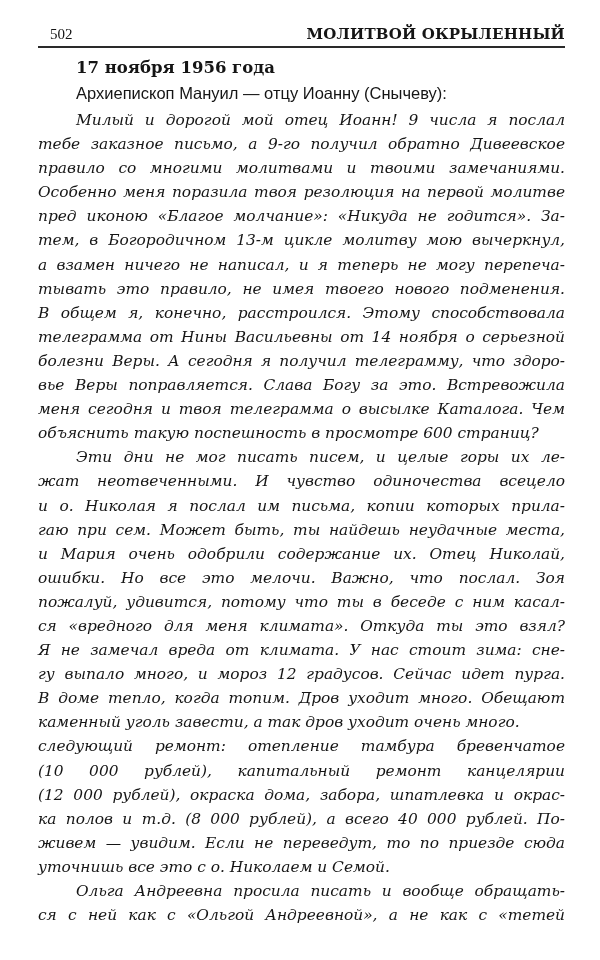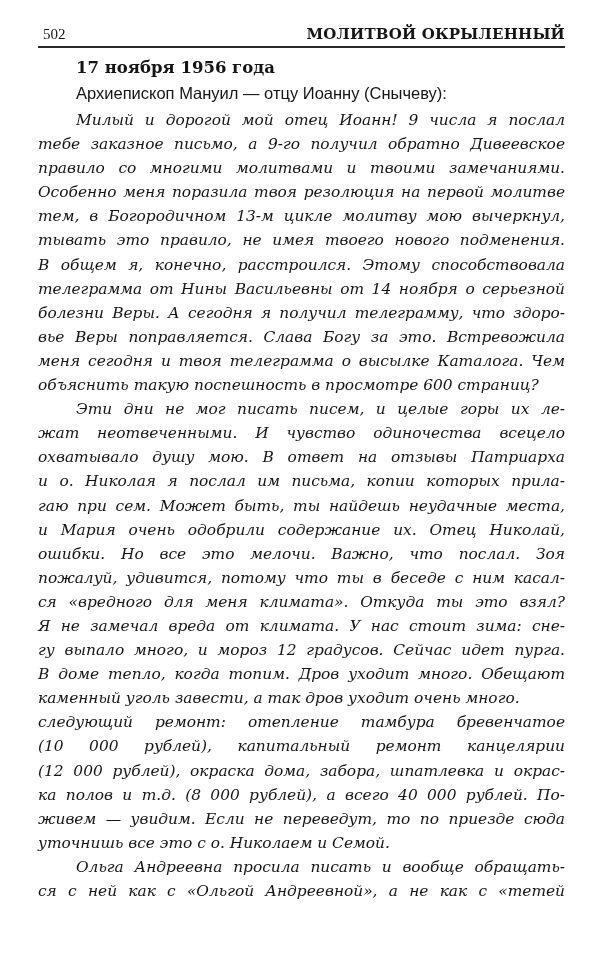--- a/index.html
+++ b/index.html
@@ -5,21 +5,21 @@
     html, body { margin: 0; padding: 0; }
     body {
       width: 600px; height: 960px; background: #ffffff; color: #151515;
       position: relative; overflow: hidden;
     }
     .page-header {
       position: absolute; left: 38px; top: 24px; width: 527px; height: 22px;
       border-bottom: 2px solid #2a2a2a;
     }
     .page-number {
-      position: absolute; left: 5px; top: 2px;
+      position: absolute; left: 12px; top: 2px;
       font-family: "Liberation Serif", serif; font-size: 15px;
     }
     .running-title {
       position: absolute; right: 0; top: 1px;
       font-family: "DejaVu Serif", serif; font-weight: bold; font-size: 15px;
       letter-spacing: 0.2px;
     }
     .date-heading {
       position: absolute; left: 76px; top: 58px;
       font-family: "DejaVu Serif", serif; font-weight: bold; font-size: 16.5px;
@@ -49,31 +49,32 @@
 </div>
 
 <div class="date-heading">17 ноября 1956 года</div>
 <div class="addressee">Архиепископ Мануил — отцу Иоанну (Снычеву):</div>
 
 <div class="body-text" id="body-text">
     <div class="line indent">Милый и дорогой мой отец Иоанн! 9 числа я послал</div>
     <div class="line">тебе заказное письмо, а 9-го получил обратно Дивеевское</div>
     <div class="line">правило со многими молитвами и твоими замечаниями.</div>
     <div class="line">Особенно меня поразила твоя резолюция на первой молитве</div>
+    <div class="line">пред иконою «Благое молчание»: «Никуда не годится». За-</div>
     <div class="line">тем, в Богородичном 13-м цикле молитву мою вычеркнул,</div>
+    <div class="line">а взамен ничего не написал, и я теперь не могу перепеча-</div>
     <div class="line">тывать это правило, не имея твоего нового подменения.</div>
     <div class="line">В общем я, конечно, расстроился. Этому способствовала</div>
     <div class="line">телеграмма от Нины Васильевны от 14 ноября о серьезной</div>
     <div class="line">болезни Веры. А сегодня я получил телеграмму, что здоро-</div>
     <div class="line">вье Веры поправляется. Слава Богу за это. Встревожила</div>
     <div class="line">меня сегодня и твоя телеграмма о высылке Каталога. Чем</div>
     <div class="line last">объяснить такую поспешность в просмотре 600 страниц?</div>
     <div class="line indent">Эти дни не мог писать писем, и целые горы их ле-</div>
     <div class="line">жат неотвеченными. И чувство одиночества всецело</div>
-    <div class="line">охватывало душу мою. В ответ на отзывы Патриарха</div>
     <div class="line">и о. Николая я послал им письма, копии которых прила-</div>
     <div class="line">гаю при сем. Может быть, ты найдешь неудачные места,</div>
     <div class="line">и Мария очень одобрили содержание их. Отец Николай,</div>
     <div class="line">ошибки. Но все это мелочи. Важно, что послал. Зоя</div>
     <div class="line">пожалуй, удивится, потому что ты в беседе с ним касал-</div>
     <div class="line">ся «вредного для меня климата». Откуда ты это взял?</div>
     <div class="line">Я не замечал вреда от климата. У нас стоит зима: сне-</div>
     <div class="line">гу выпало много, и мороз 12 градусов. Сейчас идет пурга.</div>
     <div class="line">В доме тепло, когда топим. Дров уходит много. Обещают</div>
     <div class="line last">каменный уголь завести, а так дров уходит очень много.</div>

